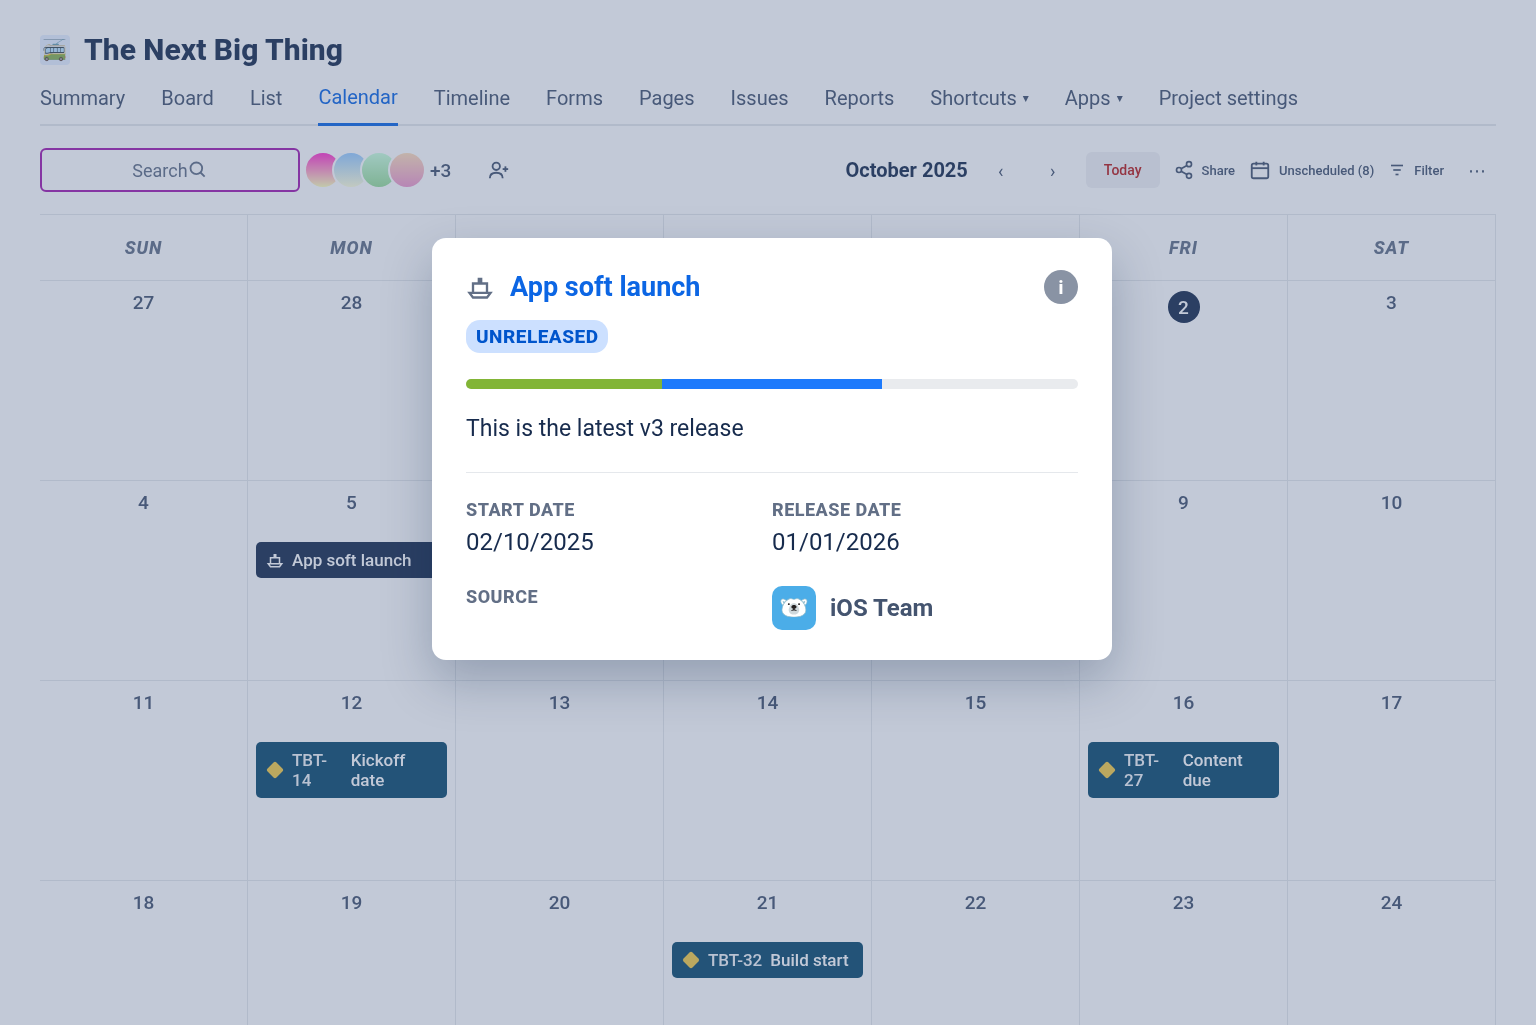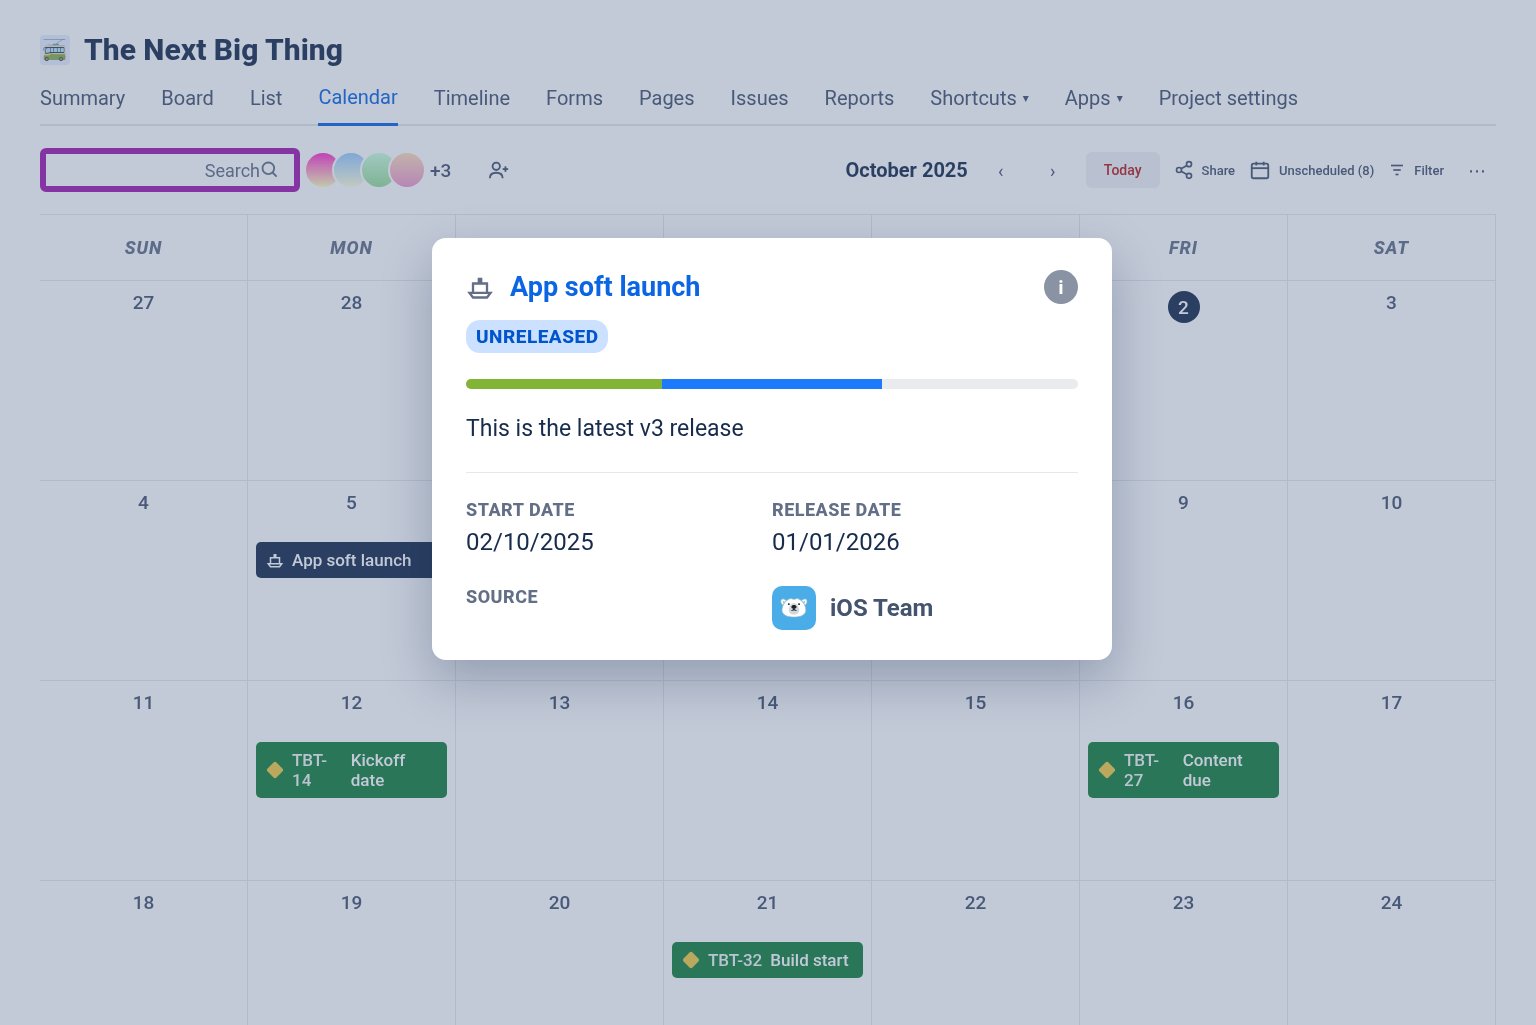--- a/index.html
+++ b/index.html
@@ -49,27 +49,27 @@
   display:flex;align-items:center;gap:6px;
 }
 .tab.active { color:#0C66E4; border-bottom: 3px solid #0C66E4; margin-bottom:-2px;}
 .chev{font-size:12px;color:#44546f;}
 .toolbar {
   display:flex;
   align-items:center;
   gap:14px;
 }
 .search {
-  border:6px solid #a21caf;
+  border:2px solid #a21caf;
   border-radius:6px;
   height:44px;
   width:260px;
   display:flex;align-items:center;
   padding:0 14px;
-  justify-content:flex-end;
+  justify-content:center;
   color:#626F86;
   font-size:18px;
 }
 .avatars{display:flex;align-items:center;}
 .av{width:38px;height:38px;border-radius:50%;border:2px solid #fff;margin-left:-10px;}
 .av1{background:linear-gradient(#f3c,#ffb);}
 .av2{background:linear-gradient(#9cf,#ffd);}
 .av3{background:linear-gradient(#cfd,#9d9);}
 .av4{background:linear-gradient(#fdb,#e9c);}
 .plus{font-size:19px;color:#44546f;font-weight:500;margin-left:4px;}
@@ -80,21 +80,21 @@
 .todaybtn{background:#f1f2f4;border-radius:6px;padding:10px 18px;font-size:14px;color:#b91c1c;cursor:pointer;font-weight:500;}
 .tool{display:flex;align-items:center;gap:8px;color:#44546f;font-size:13px;cursor:pointer;font-weight:500;}
 .iconcal{width:22px;height:22px;}
 .cal{margin-top:22px;border-top:1px solid #e5e8ec;}
 .dayhead{display:grid;grid-template-columns:repeat(7,1fr);}
 .dh{padding:22px 0;text-align:center;font-weight:800;color:#626F86;font-size:18px;letter-spacing:1px;border-right:1px solid #e5e8ec;font-style:italic;}
 .row{display:grid;grid-template-columns:repeat(7,1fr);border-top:1px solid #e5e8ec;height:200px;}
 .cell{border-right:1px solid #e5e8ec;padding:10px 8px;position:relative;}
 .dn{text-align:center;font-size:19px;color:#44546f;font-weight:500;}
 .dn.today{background:#172B4D;color:#fff;width:32px;height:32px;border-radius:50%;display:flex;align-items:center;justify-content:center;margin:0 auto;}
-.event{background:#15803d;color:#fff;border-radius:5px;padding:8px 10px;margin-top:28px;display:flex;align-items:center;gap:8px;font-size:17px;}
+.event{background:#0c4a6e;color:#fff;border-radius:5px;padding:8px 10px;margin-top:28px;display:flex;align-items:center;gap:8px;font-size:17px;}
 .event.dark{background:#172B4D;}
 .event .key{font-weight:500;opacity:.95;}
 .event .ttl{font-weight:500;}
 .milestone{width:18px;height:18px;background:#F5CD47;border-radius:3px;transform:rotate(45deg) scale(.7);flex-shrink:0;}
 .ship{width:18px;height:18px;flex-shrink:0;}
 .overlay{position:absolute;inset:0;background:rgba(80,100,140,.35);}
 .modal{
   position:absolute;
   left:432px;top:238px;
   width:680px;

